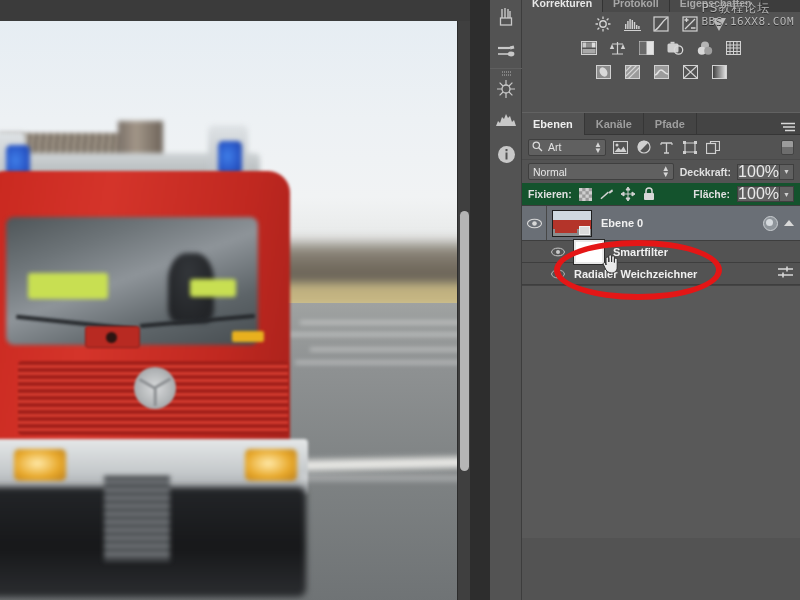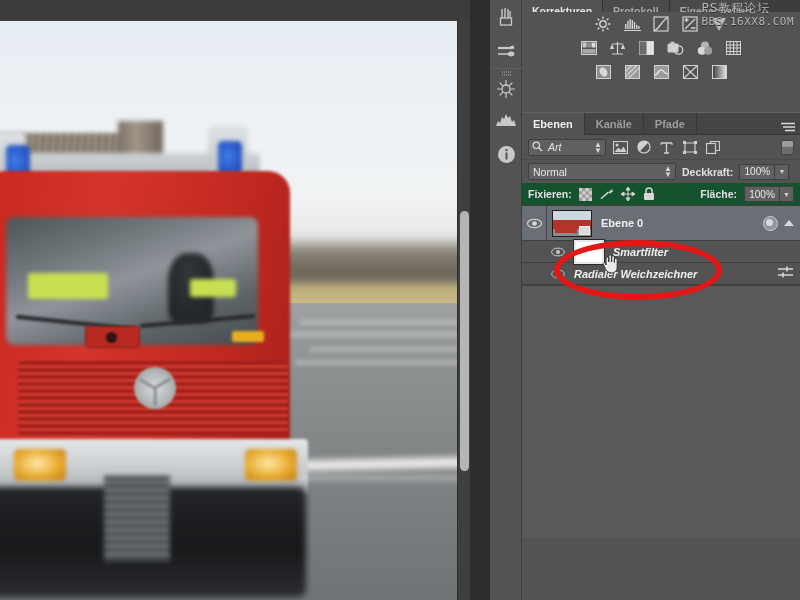--- a/index.html
+++ b/index.html
@@ -184,21 +184,21 @@
 
   
   #right-col {
     position: absolute; left: 522px; top: 0; width: 278px; height: 600px;
     background: #535353;
   }
 
   
   #adj-tabs {
     position: relative; height: 12px; background: #3d3d3d;
-    display: flex; overflow: hidden;
+    display: flex; align-items: flex-end; overflow: hidden;
   }
   .ptab {
     height: 20px; padding: 0 10px; font-size: 10.5px; font-weight: bold;
     color: #a8a8a8; background: #4a4a4a; line-height: 22px;
     border-right: 1px solid #333; white-space: nowrap;
   }
   .ptab.active { background: #535353; color: #e8e8e8; }
   #adj-body { background: #535353; height: 100px; position: relative; }
   #adj-title {
     font-size: 11px; font-weight: bold; color: #e0e0e0;
@@ -226,21 +226,21 @@
 
   #filter-row {
     display: flex; align-items: center; height: 25px;
     background: #535353; padding: 0 6px; gap: 6px;
     border-bottom: 1px solid #4a4a4a;
   }
   #kind-select {
     display: flex; align-items: center; gap: 5px;
     width: 78px; height: 17px; background: #606060;
     border: 1px solid #3f3f3f; border-radius: 2px;
-    font-size: 10.5px; color: #e2e2e2; padding: 0 3px; position: relative; font-style: italic;
+    font-size: 10.5px; color: #e2e2e2; padding: 0 3px; position: relative;
   }
   #kind-select .lbl { flex: 1; }
   .filt-ico { width: 17px; height: 16px; display:flex; align-items:center; justify-content:center; color:#cccccc; }
   #filter-toggle {
     margin-left: auto; width: 13px; height: 15px;
     background: linear-gradient(180deg,#9b9b9b 50%, #6d6d6d 50%);
     border: 1px solid #444; border-radius: 2px;
   }
 
   #blend-row {
@@ -250,21 +250,21 @@
   #blend-select {
     width: 148px; height: 17px; background: #606060;
     border: 1px solid #3f3f3f; border-radius: 2px;
     font-size: 10.5px; color: #e8e8e8; padding: 0 4px;
     display: flex; align-items: center; position: relative;
   }
   .stepper { position:absolute; right:3px; top:2px; color:#d6d6d6; font-size:8px; line-height:6px; }
   .fieldlabel { font-size: 10.5px; color: #e0e0e0; font-weight: bold; }
   .numbox {
     height: 16px; min-width: 36px; background: #606060;
-    border: 1px solid #3f3f3f; font-size: 10px; color: #e8e8e8;
+    border: 1px solid #3f3f3f; font-size: 16px; color: #e8e8e8;
     display: flex; align-items: center; justify-content: center;
   }
   .drop-arrow {
     width: 14px; height: 16px; background: #606060; border: 1px solid #3f3f3f;
     border-left: none; display:flex; align-items:center; justify-content:center;
     color: #d0d0d0; font-size: 7px;
   }
   #lock-row {
     display: flex; align-items: center; height: 23px;
     background: #14532d; padding: 0 6px; gap: 7px;
@@ -288,21 +288,21 @@
   }
   .thumb-mask {
     width: 30px; height: 24px; background: #ffffff;
     border: 2px solid #e9e9e9; outline: 1px solid #2a2a2a;
     margin-left: 4px; position: relative;
   }
   .layer-name {
     font-size: 11px; color: #f0f0f0; font-weight: bold;
     margin-left: 9px; white-space: nowrap;
   }
-  .sub-row { height: 22px; font-style: italic; }
+  .sub-row { height: 22px; }
   .sub-row .layer-name { font-weight: bold; font-size: 11px; }
   .row-right { margin-left: auto; display:flex; align-items:center; gap: 6px; padding-right: 6px; }
   #expand-tri {
     width: 0; height: 0; border-left: 5px solid transparent;
     border-right: 5px solid transparent; border-bottom: 6px solid #d8d8d8;
   }
   .smartbadge {
     width: 15px; height: 15px; border-radius: 50%;
     background: #8f959b; border: 1.5px solid #c9cdd1; position: relative;
   }

